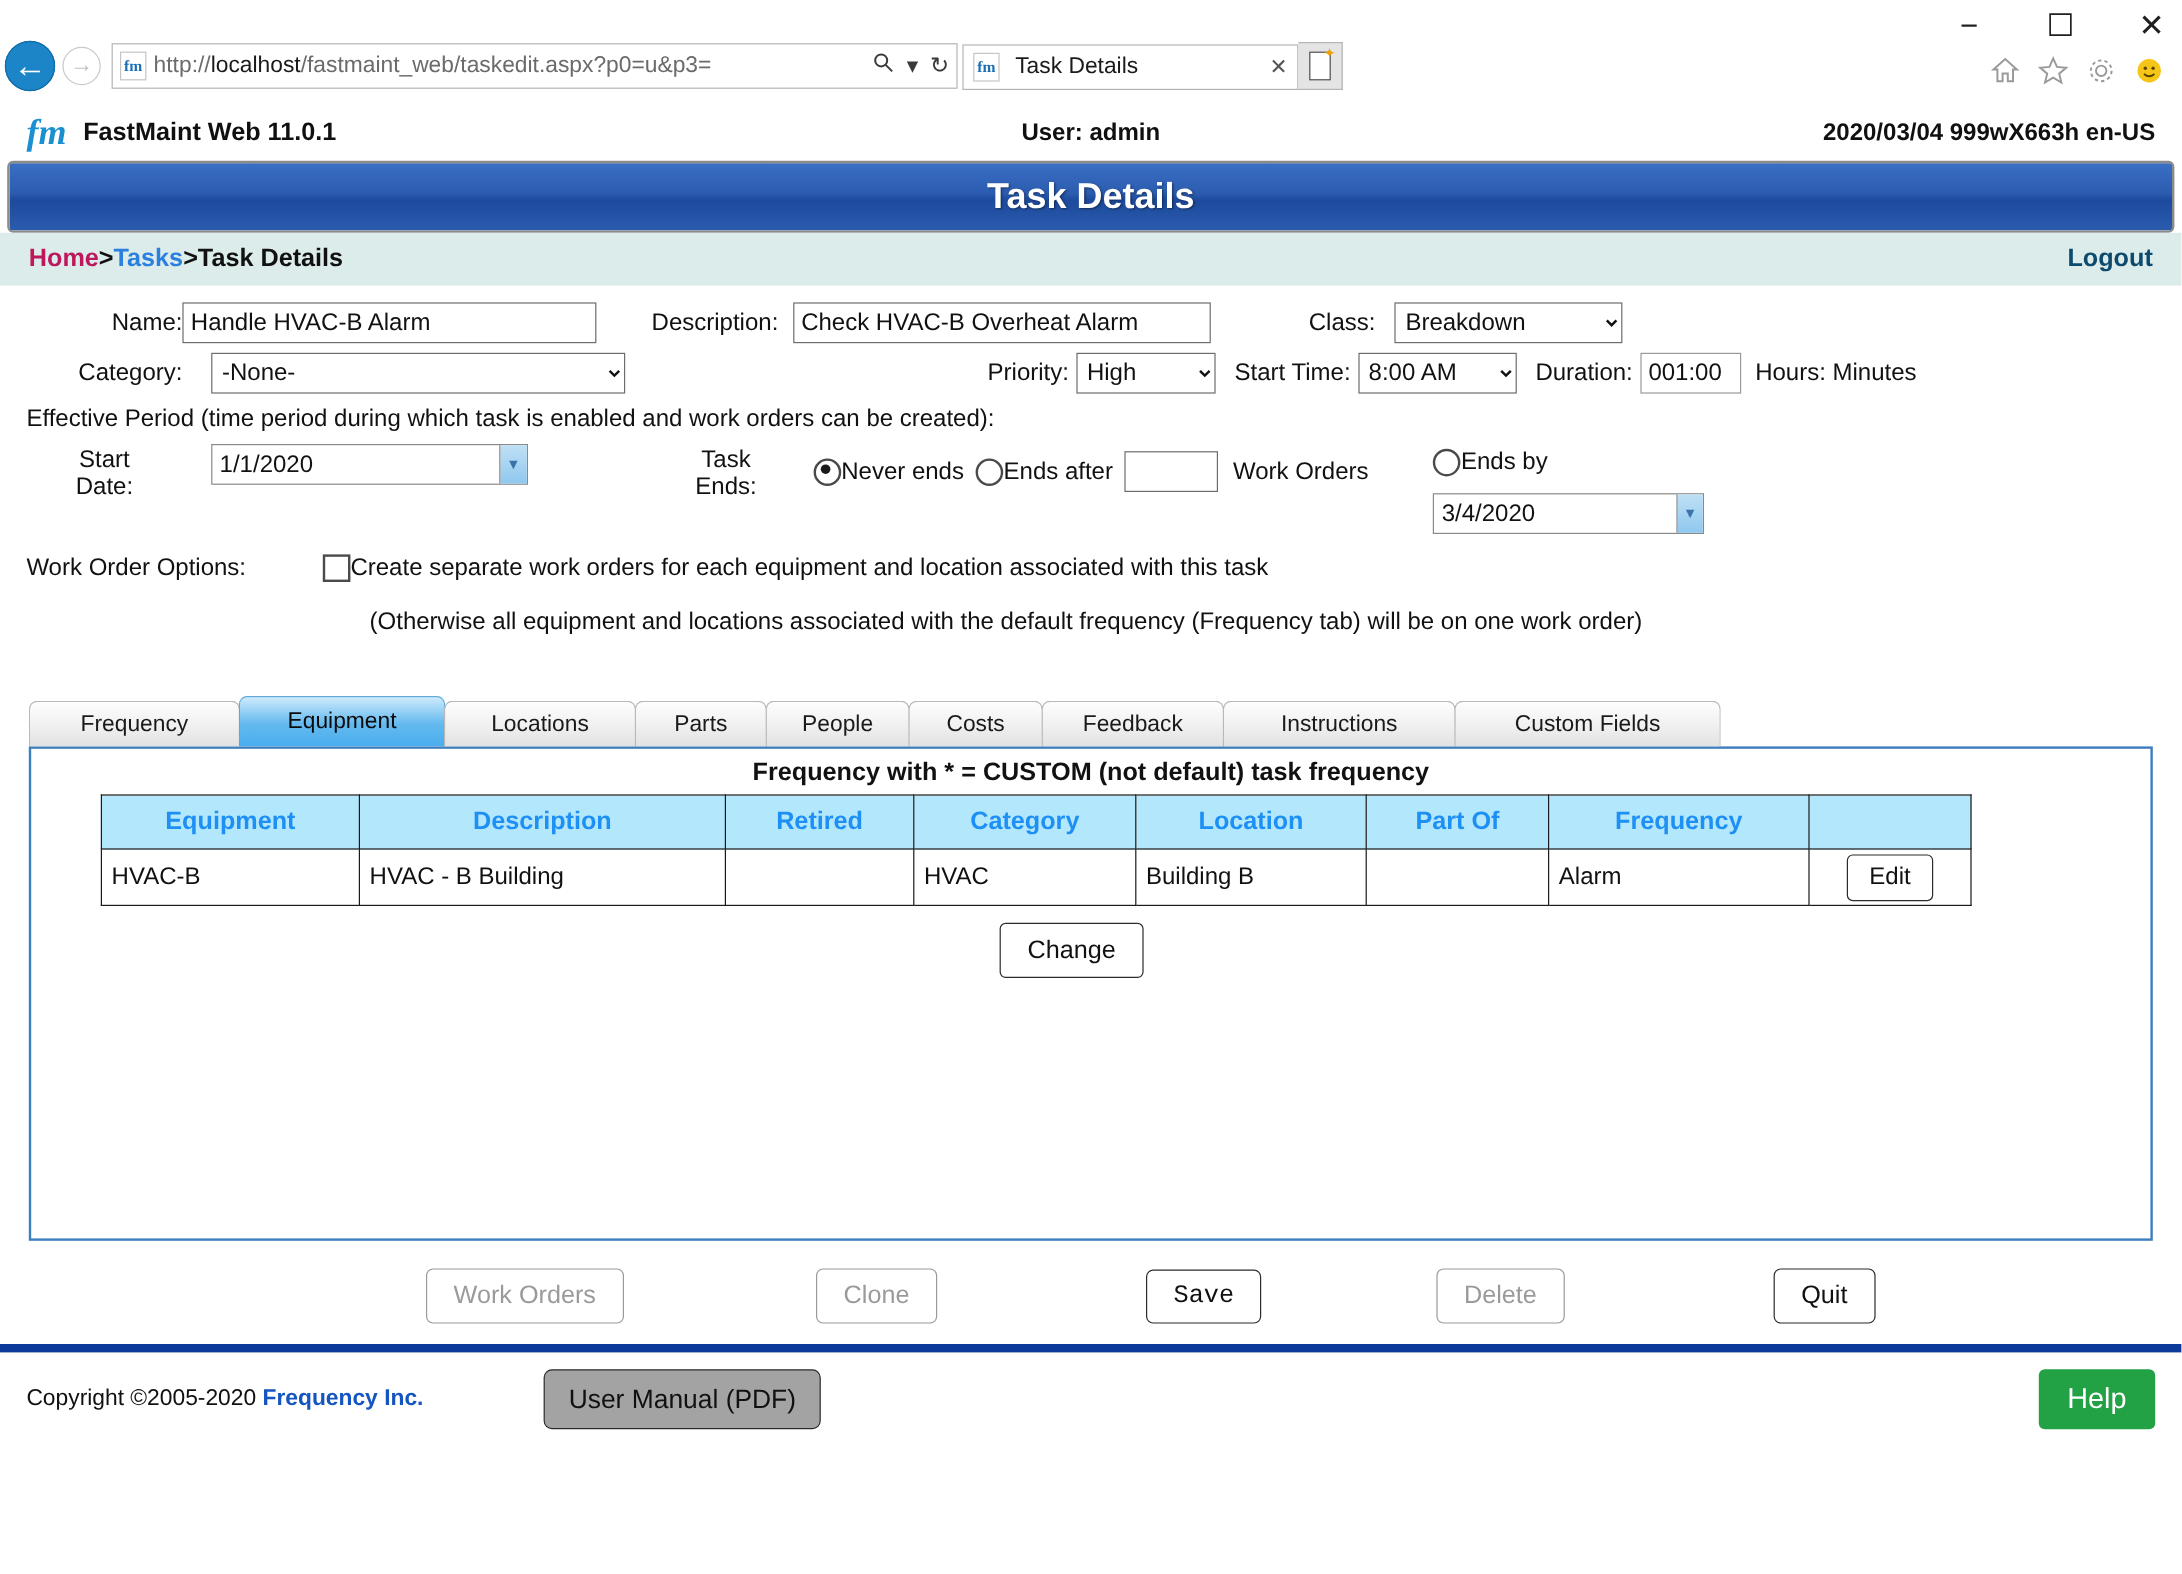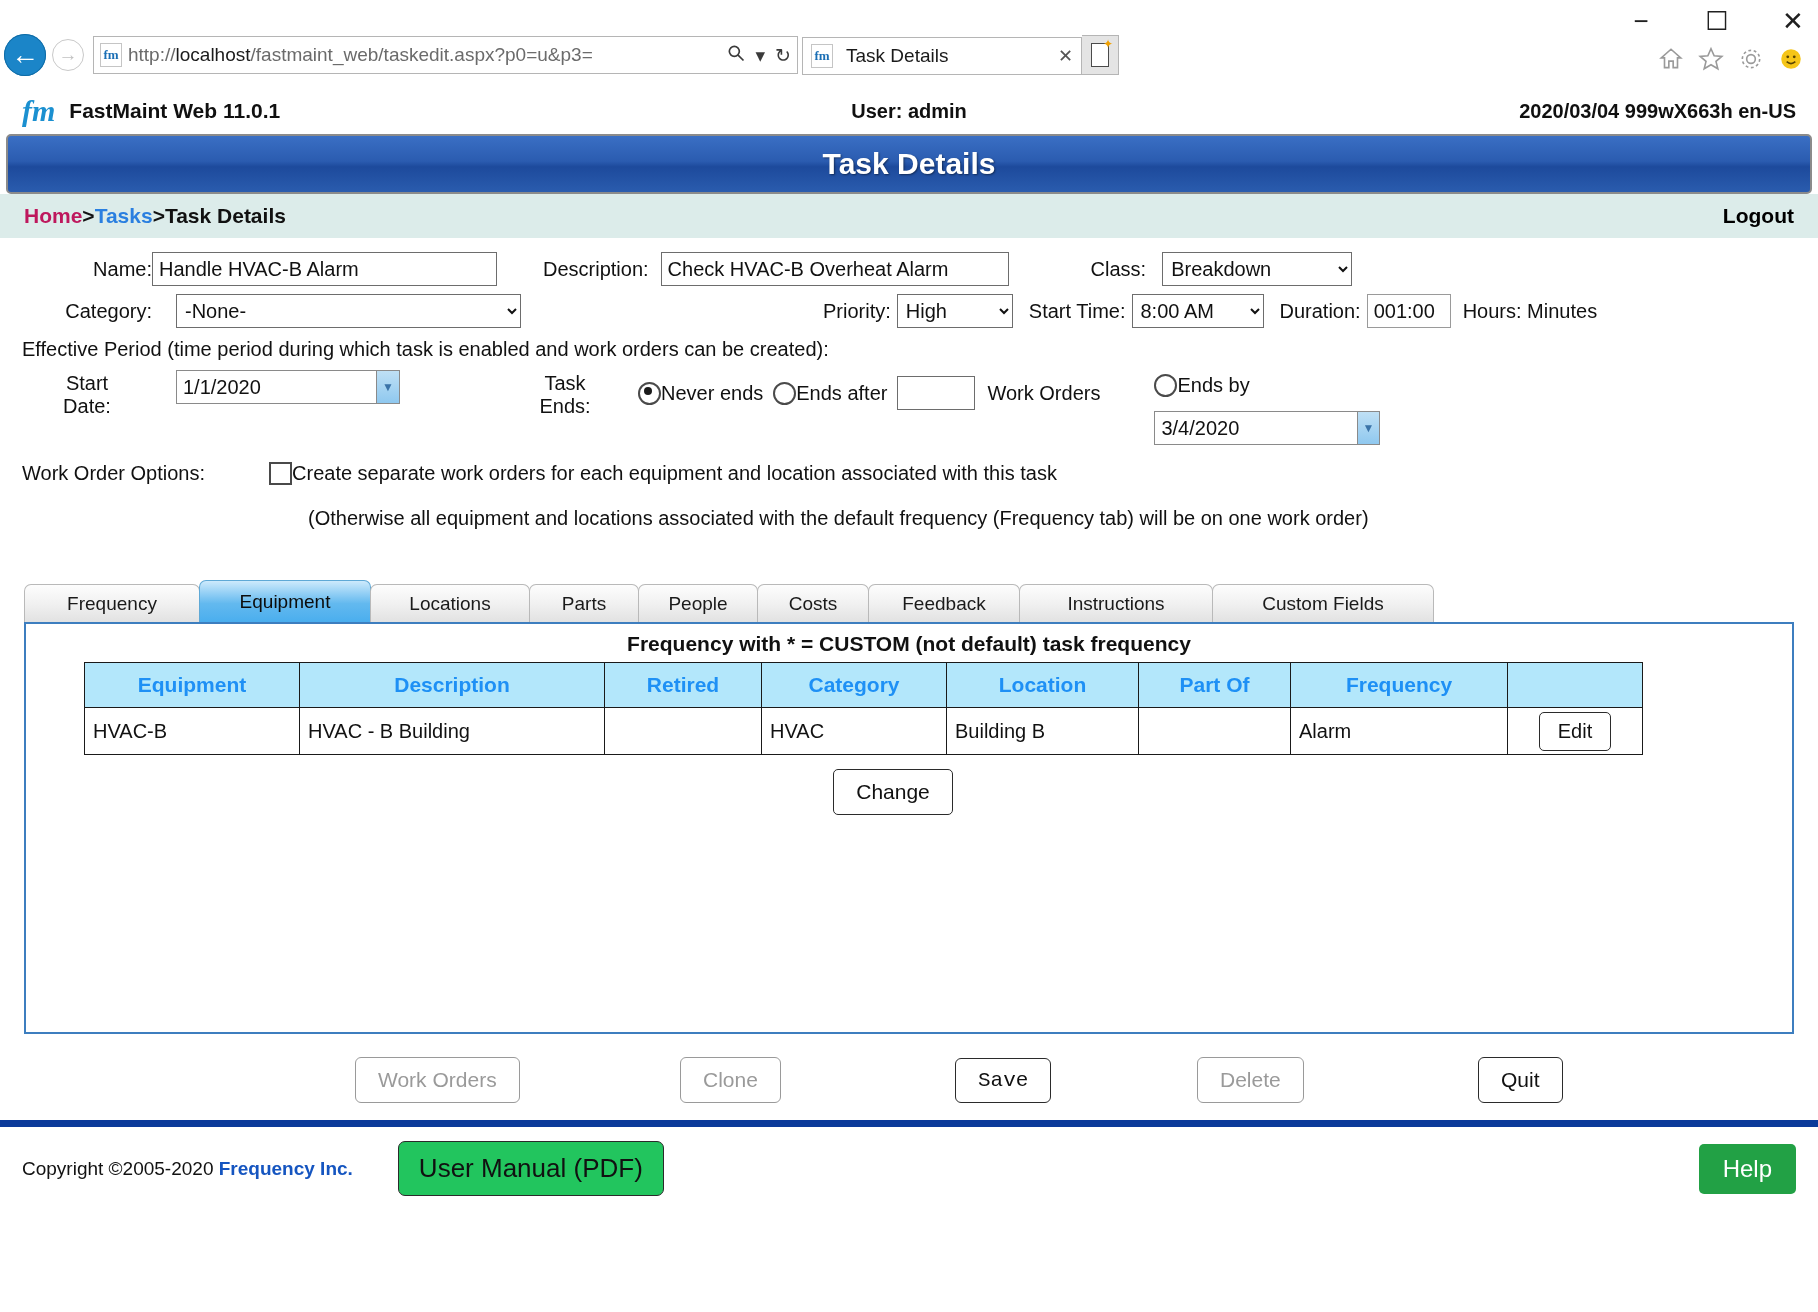--- a/index.html
+++ b/index.html
@@ -150,21 +150,21 @@
     padding: 0 24px;
     box-sizing: border-box;
   }
   .crumb { font-size: 21px; font-weight: bold; }
   .crumb .home { color: #be185d; }
   .crumb .tasks { color: #2a7fe0; }
   .crumb .sep { color: #111; }
   .crumb .cur { color: #111; }
   .logout {
     margin-left: auto;
-    font-size: 21px; font-weight: bold; color: #000000;
+    font-size: 21px; font-weight: bold; color: #0c4a6e;
   }
 
   
   .form-area { padding: 10px 22px 0 22px; }
   .lbl { font-size: 20px; color: #111; }
   .row { display: flex; align-items: center; }
 
   input.txt, .fakeinput {
     font-family: "Liberation Sans", sans-serif;
     font-size: 20px; color: #111;
@@ -319,24 +319,24 @@
     margin: 10px 0 0 0;
   }
   .footer {
     display: flex; align-items: center;
     padding: 14px 22px 0 22px;
     position: relative;
   }
   .copy { font-size: 19px; color: #111; }
   .copy b { color: #1555c0; }
   .manual-btn {
-    margin-left: 45px;
-    font-family: "Liberation Sans", sans-serif;
-    font-size: 26px; color: #111;
-    background: #22c55e;
+    margin-left: 100px;
+    font-family: "Liberation Sans", sans-serif;
+    font-size: 22px; color: #111;
+    background: #a3a3a3;
     border: 1.5px solid #2b2b2b;
     border-radius: 7px;
     padding: 11px 20px;
     cursor: pointer;
   }
   .help-btn {
     margin-left: auto;
     font-family: "Liberation Sans", sans-serif;
     font-size: 24px; color: #fff;
     background: #22a145;
@@ -466,21 +466,21 @@
 
   <div style="height:34px;display:flex;align-items:center;">
     <span class="lbl">Effective Period (time period during which task is enabled and work orders can be created):</span>
   </div>
 
   <div class="row" style="align-items:flex-start;height:86px;">
     <div style="width:130px;text-align:center;padding-top:6px;">
       <div class="lbl">Start</div>
       <div class="lbl">Date:</div>
     </div>
-    <div class="datebox" style="width:224px;margin-left:24px;margin-top:4px;">
+    <div class="datebox" style="width:264px;margin-left:24px;margin-top:4px;">
       <input type="text" value="1/1/2020" style="">
       <span class="spin">▼</span>
     </div>
 
     <div style="width:130px;text-align:center;padding-top:6px;margin-left:100px;">
       <div class="lbl">Task</div>
       <div class="lbl">Ends:</div>
     </div>
 
     <div style="margin-left:8px;padding-top:10px;display:flex;align-items:center;">

